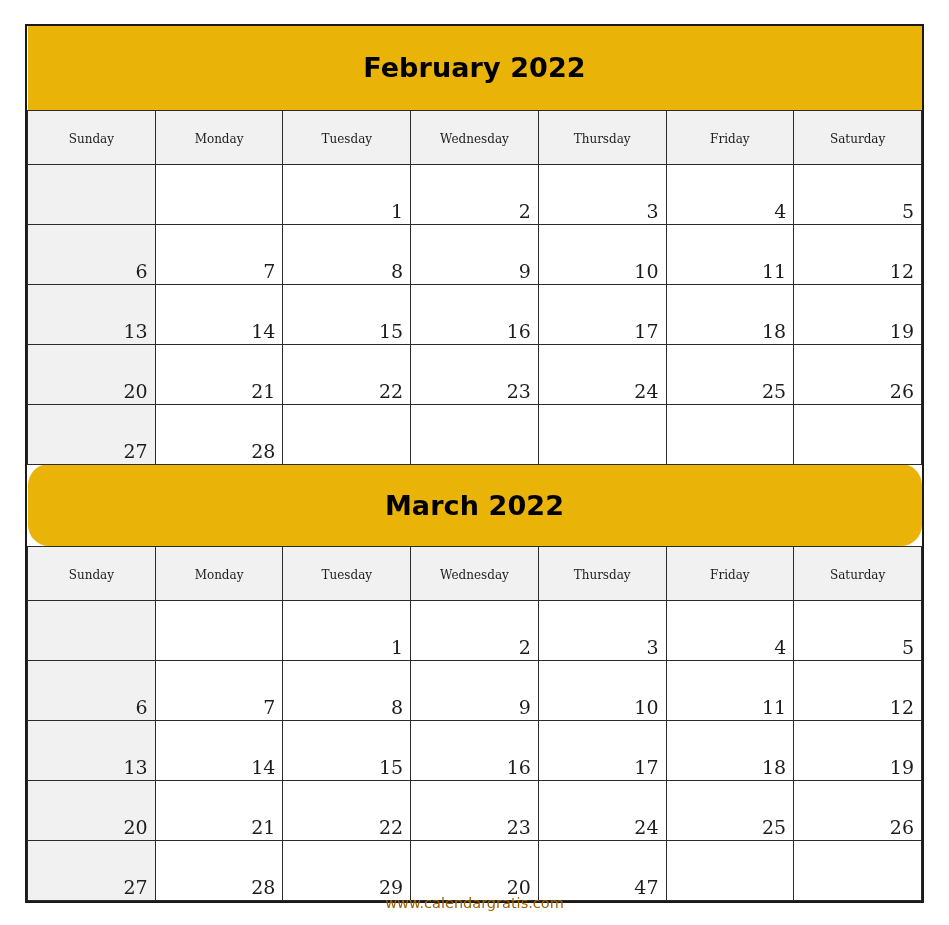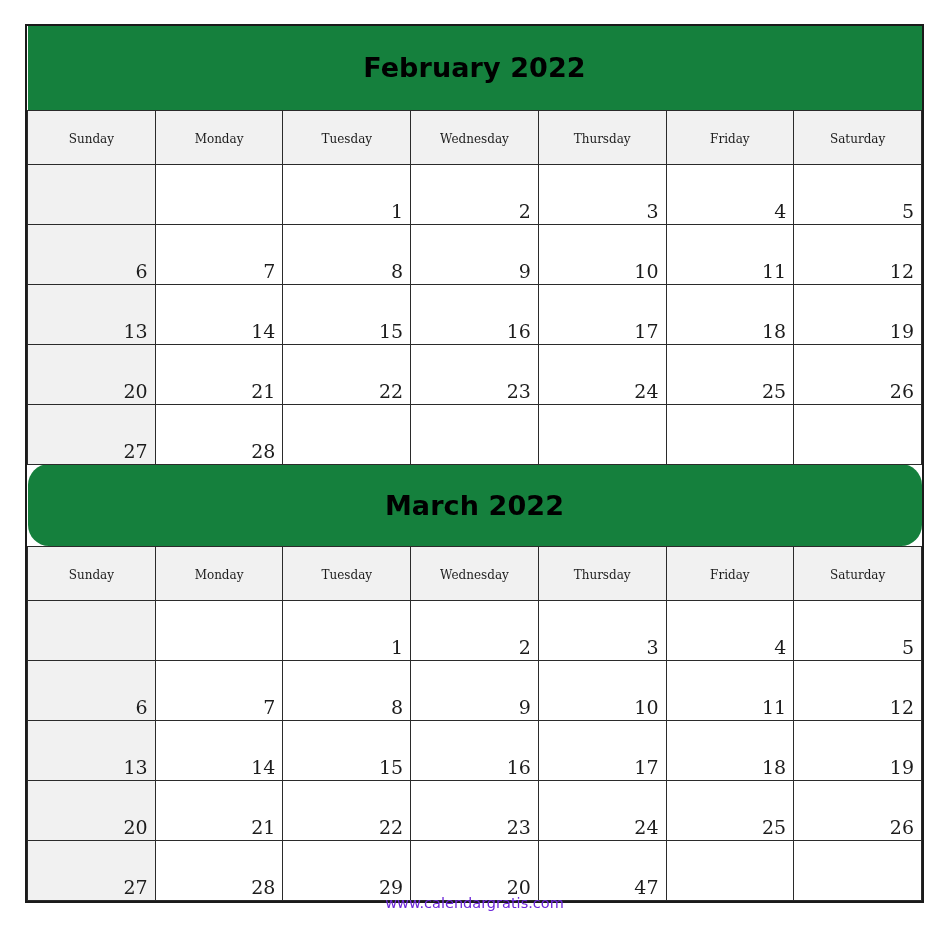--- a/index.html
+++ b/index.html
@@ -39,21 +39,21 @@
     padding: 0;
   }
   
   .month-title-cell {
     height: 84px;
     border-left: none !important;
     border-right: none !important;
     border-top: none !important;
     text-align: center;
     vertical-align: middle;
-    background: #15803d;
+    background: #eab308;
   }
   .month-title-cell.second {
     height: 82px;
     border-top: 1px solid #2b2b2b !important;
     border-radius: 21px;
   }
   .month-title {
     font-family: "DejaVu Sans", sans-serif;
     font-weight: bold;
     font-size: 27px;
@@ -94,21 +94,21 @@
   .footer {
     position: absolute;
     left: 0;
     top: 893px;
     width: 949px;
     text-align: center;
   }
   .footer-text {
     font-family: "DejaVu Sans", sans-serif;
     font-size: 14.5px;
-    color: #6d28d9;
+    color: #a16207;
   }
 </style>
 </head>
 <body>
 
 <div class="page">
 
   <div class="cal-wrap">
     <table class="cal">
       <tbody id="cal-body">

